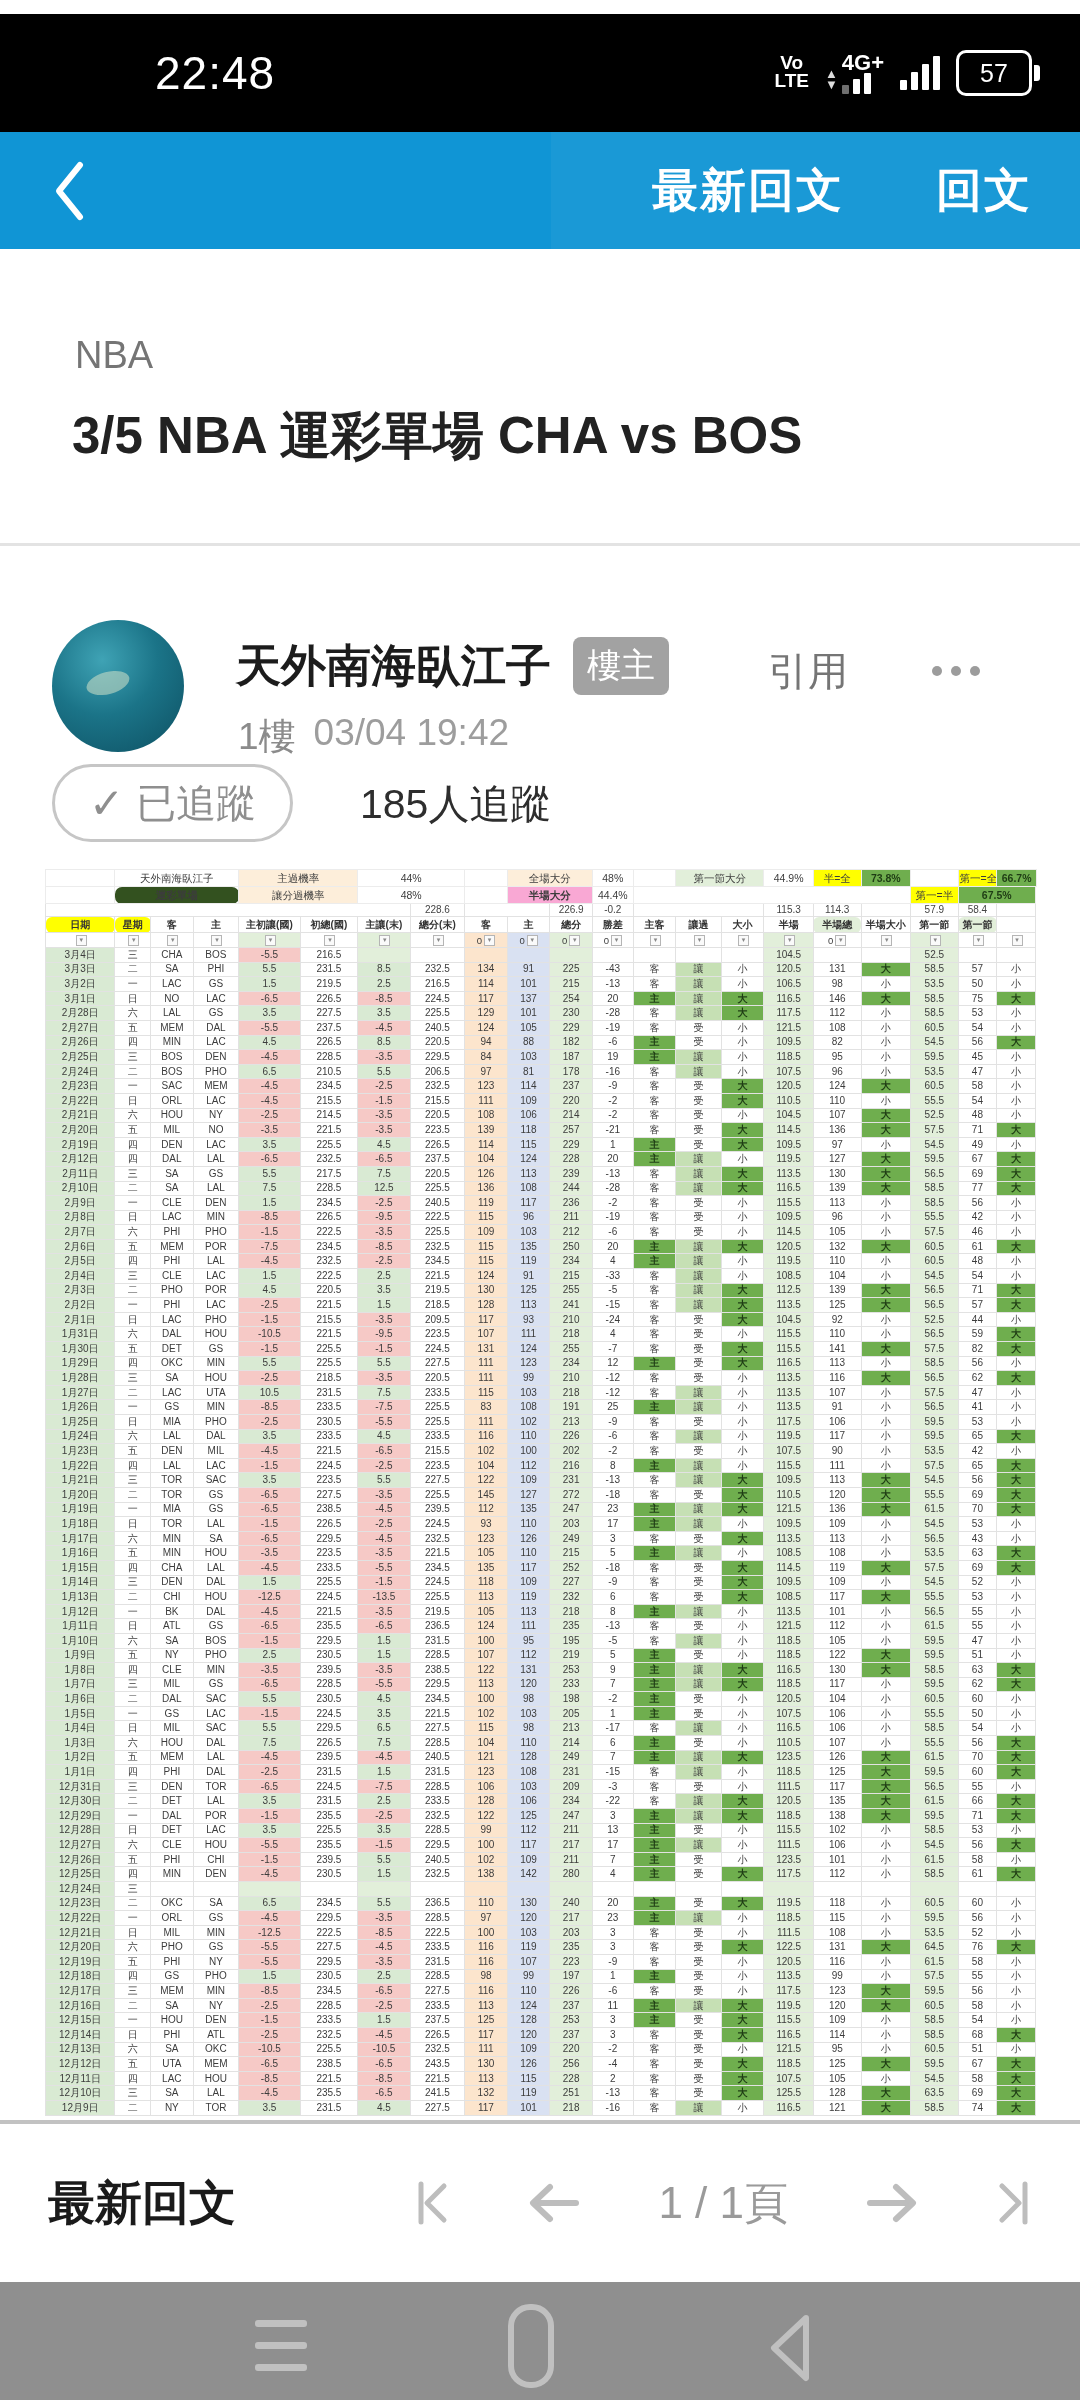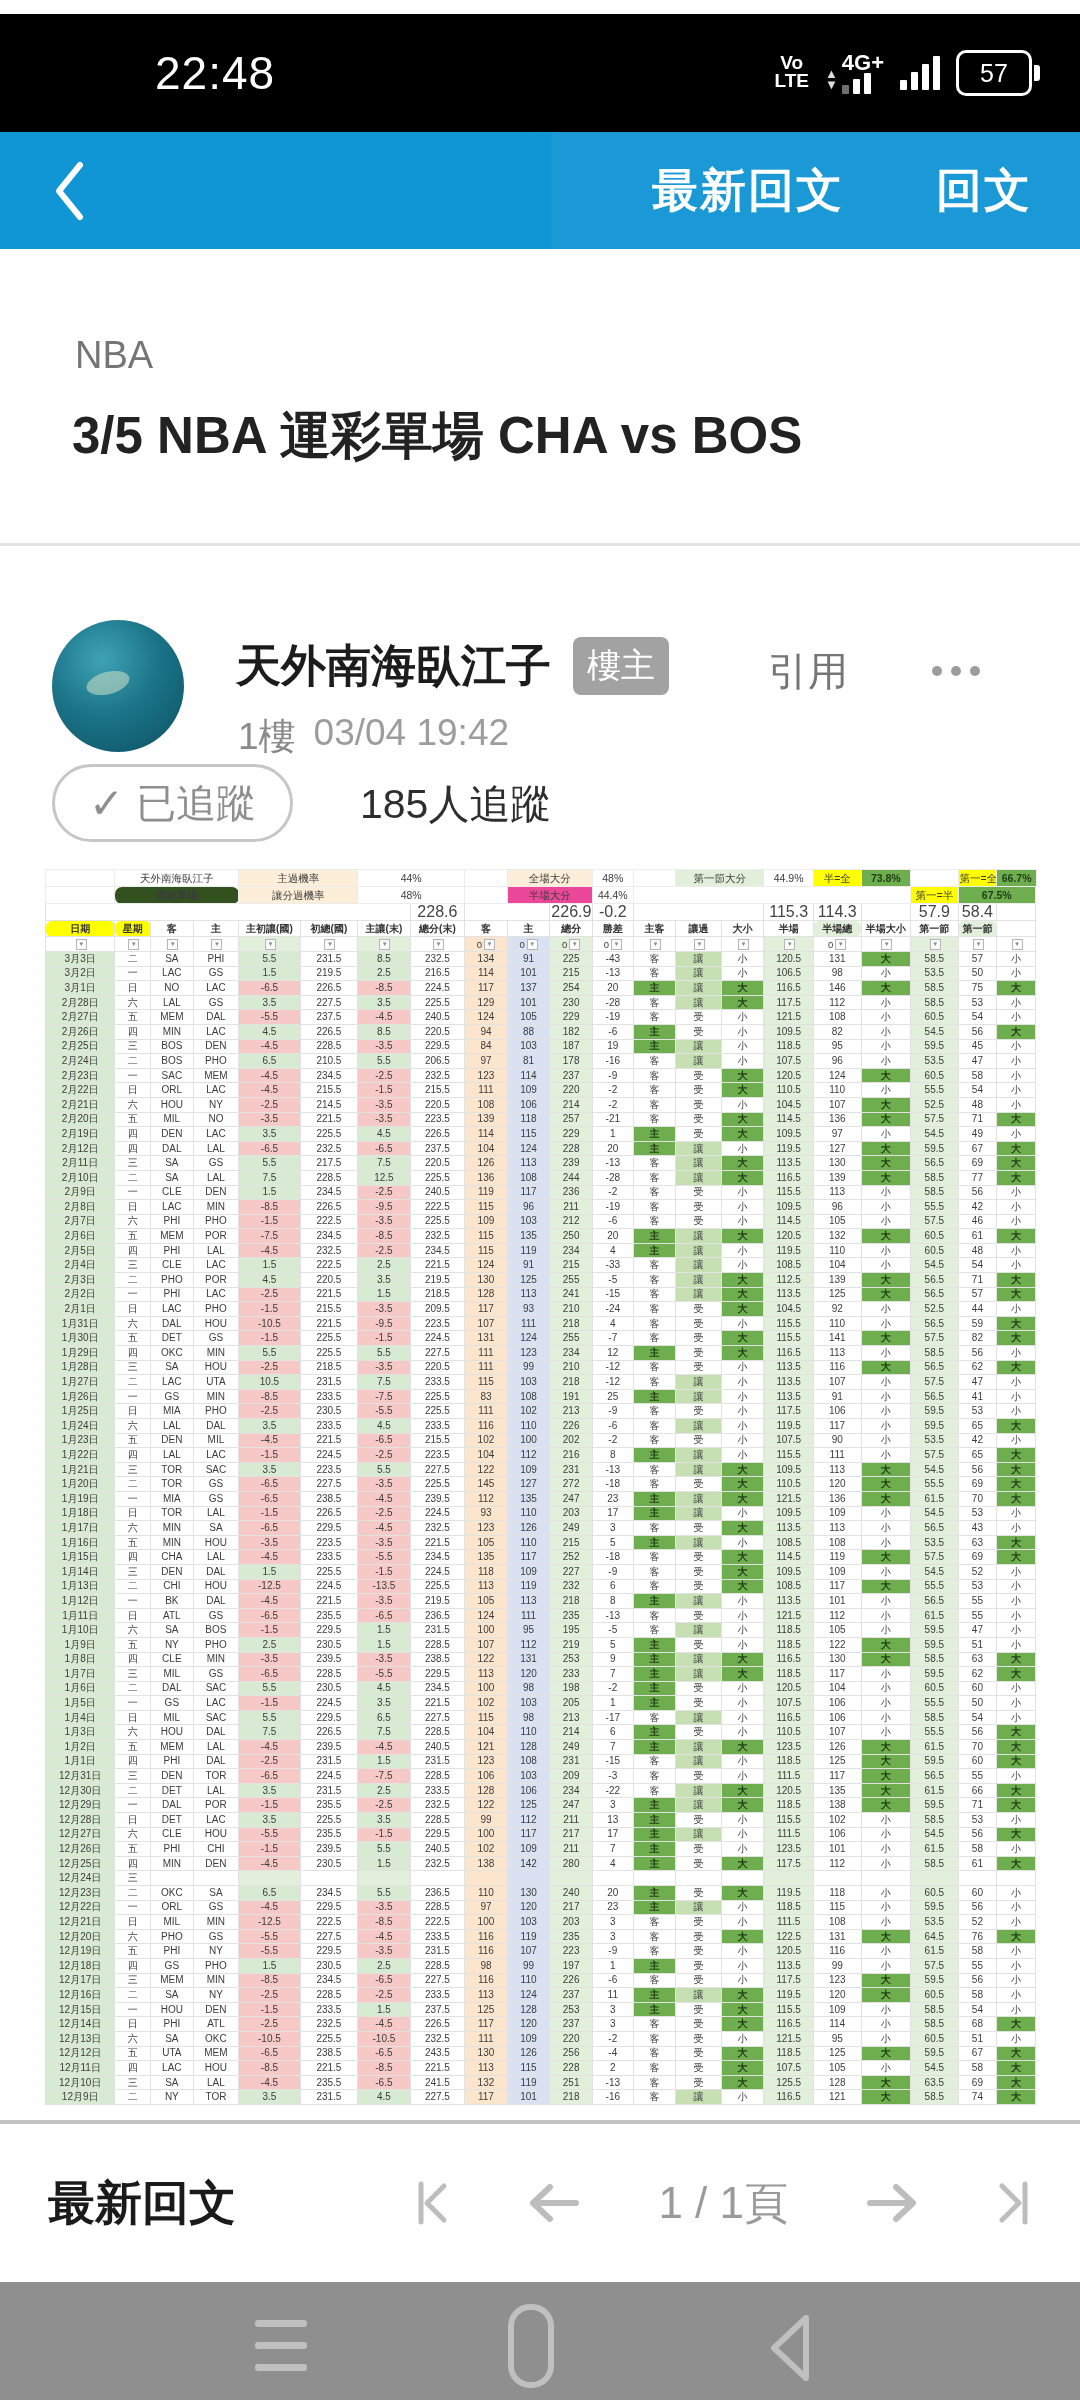--- a/index.html
+++ b/index.html
@@ -53,26 +53,26 @@
     display:flex;align-items:center;gap:12px;padding:0 34px;color:#8f8f8f;font-size:40px;}
   .follow-pill .chk{font-size:42px;}
   .followers{top:763px;left:360px;font-size:41px;color:#2e2e2e;}
 
   
   #sheetwrap{top:855px;left:45px;width:992px;height:1251px;overflow:hidden;background:#fff;}
   table.sheet{border-collapse:collapse;table-layout:fixed;width:992px;}
   table.sheet td{border:1px solid #e2e2e2;padding:0 1px;text-align:center;font-size:10px;color:#3c3c3c;
     height:14.6px;line-height:1;overflow:hidden;white-space:nowrap;box-sizing:border-box;}
   tr.inforow td{border-color:#ececec;font-size:10.5px;height:17px;}
-  tr.numrow td{height:13px;font-size:16px;color:#444;}
+  tr.numrow td{height:13px;font-size:10px;color:#444;}
   tr.headrow td{font-weight:700;font-size:10px;height:16px;color:#333;border-radius:6px;}
   tr.filtrow td{height:15px;}
   .bg-yellow{background:#ffff00;}
   .bg-orange{background:#fdeeda;}
-  .bg-blue{background:#ec4899;}
+  .bg-blue{background:#f9a8d4;font-weight:bold;}
   .bg-pale{background:#e2efda;}
   .bg-green{background:#6fae4e;color:#1e3c14 !important;font-weight:700;}
   .bg-lgreen{background:#c6e0b4;color:#2c4a1e;}
   .bg-dark{background:#33511f;color:#e9f2dc;font-weight:700;border-radius:7px;}
   .owner-cell{font-size:11px;color:#333;}
   .neg{background:#f6c9c6;color:#8a3e35;}
   .pos{background:#d9ead3;}
   .c-date{background:#d9ead3;color:#3f5237;}
   .c-away{background:#fce5cd;color:#6b4226;}
   .c-home{background:#d9e1f2;color:#3b4a6b;}
@@ -282,20 +282,43 @@
           <td class=""><span class="fv"></span><span class="dd">▾</span></td>
           <td class=""><span class="fv"></span><span class="dd">▾</span></td>
           <td class="c-pale"><span class="fv"></span><span class="dd">▾</span></td>
           <td class=""><span class="fv">0</span><span class="dd">▾</span></td>
           <td class=""><span class="fv"></span><span class="dd">▾</span></td>
           <td class="c-pale"><span class="fv"></span><span class="dd">▾</span></td>
           <td class=""><span class="fv"></span><span class="dd">▾</span></td>
           <td class=""><span class="fv"></span><span class="dd">▾</span></td>
         </tr>
         <tr>
+          <td class="c-date">3月4日</td>
+          <td class="">三</td>
+          <td class="">CHA</td>
+          <td class="">BOS</td>
+          <td class="neg">-5.5</td>
+          <td class="">216.5</td>
+          <td class="bg-pale"></td>
+          <td class=""></td>
+          <td class="c-away"></td>
+          <td class="c-home"></td>
+          <td class="c-pale"></td>
+          <td class=""></td>
+          <td class=""></td>
+          <td class=""></td>
+          <td class=""></td>
+          <td class="c-pale">104.5</td>
+          <td class=""></td>
+          <td class=""></td>
+          <td class="c-pale">52.5</td>
+          <td class=""></td>
+          <td class=""></td>
+        </tr>
+        <tr>
           <td class="c-date">3月3日</td>
           <td class="">二</td>
           <td class="">SA</td>
           <td class="">PHI</td>
           <td class="pos">5.5</td>
           <td class="">231.5</td>
           <td class="pos">8.5</td>
           <td class="">232.5</td>
           <td class="c-away">134</td>
           <td class="c-home">91</td>

